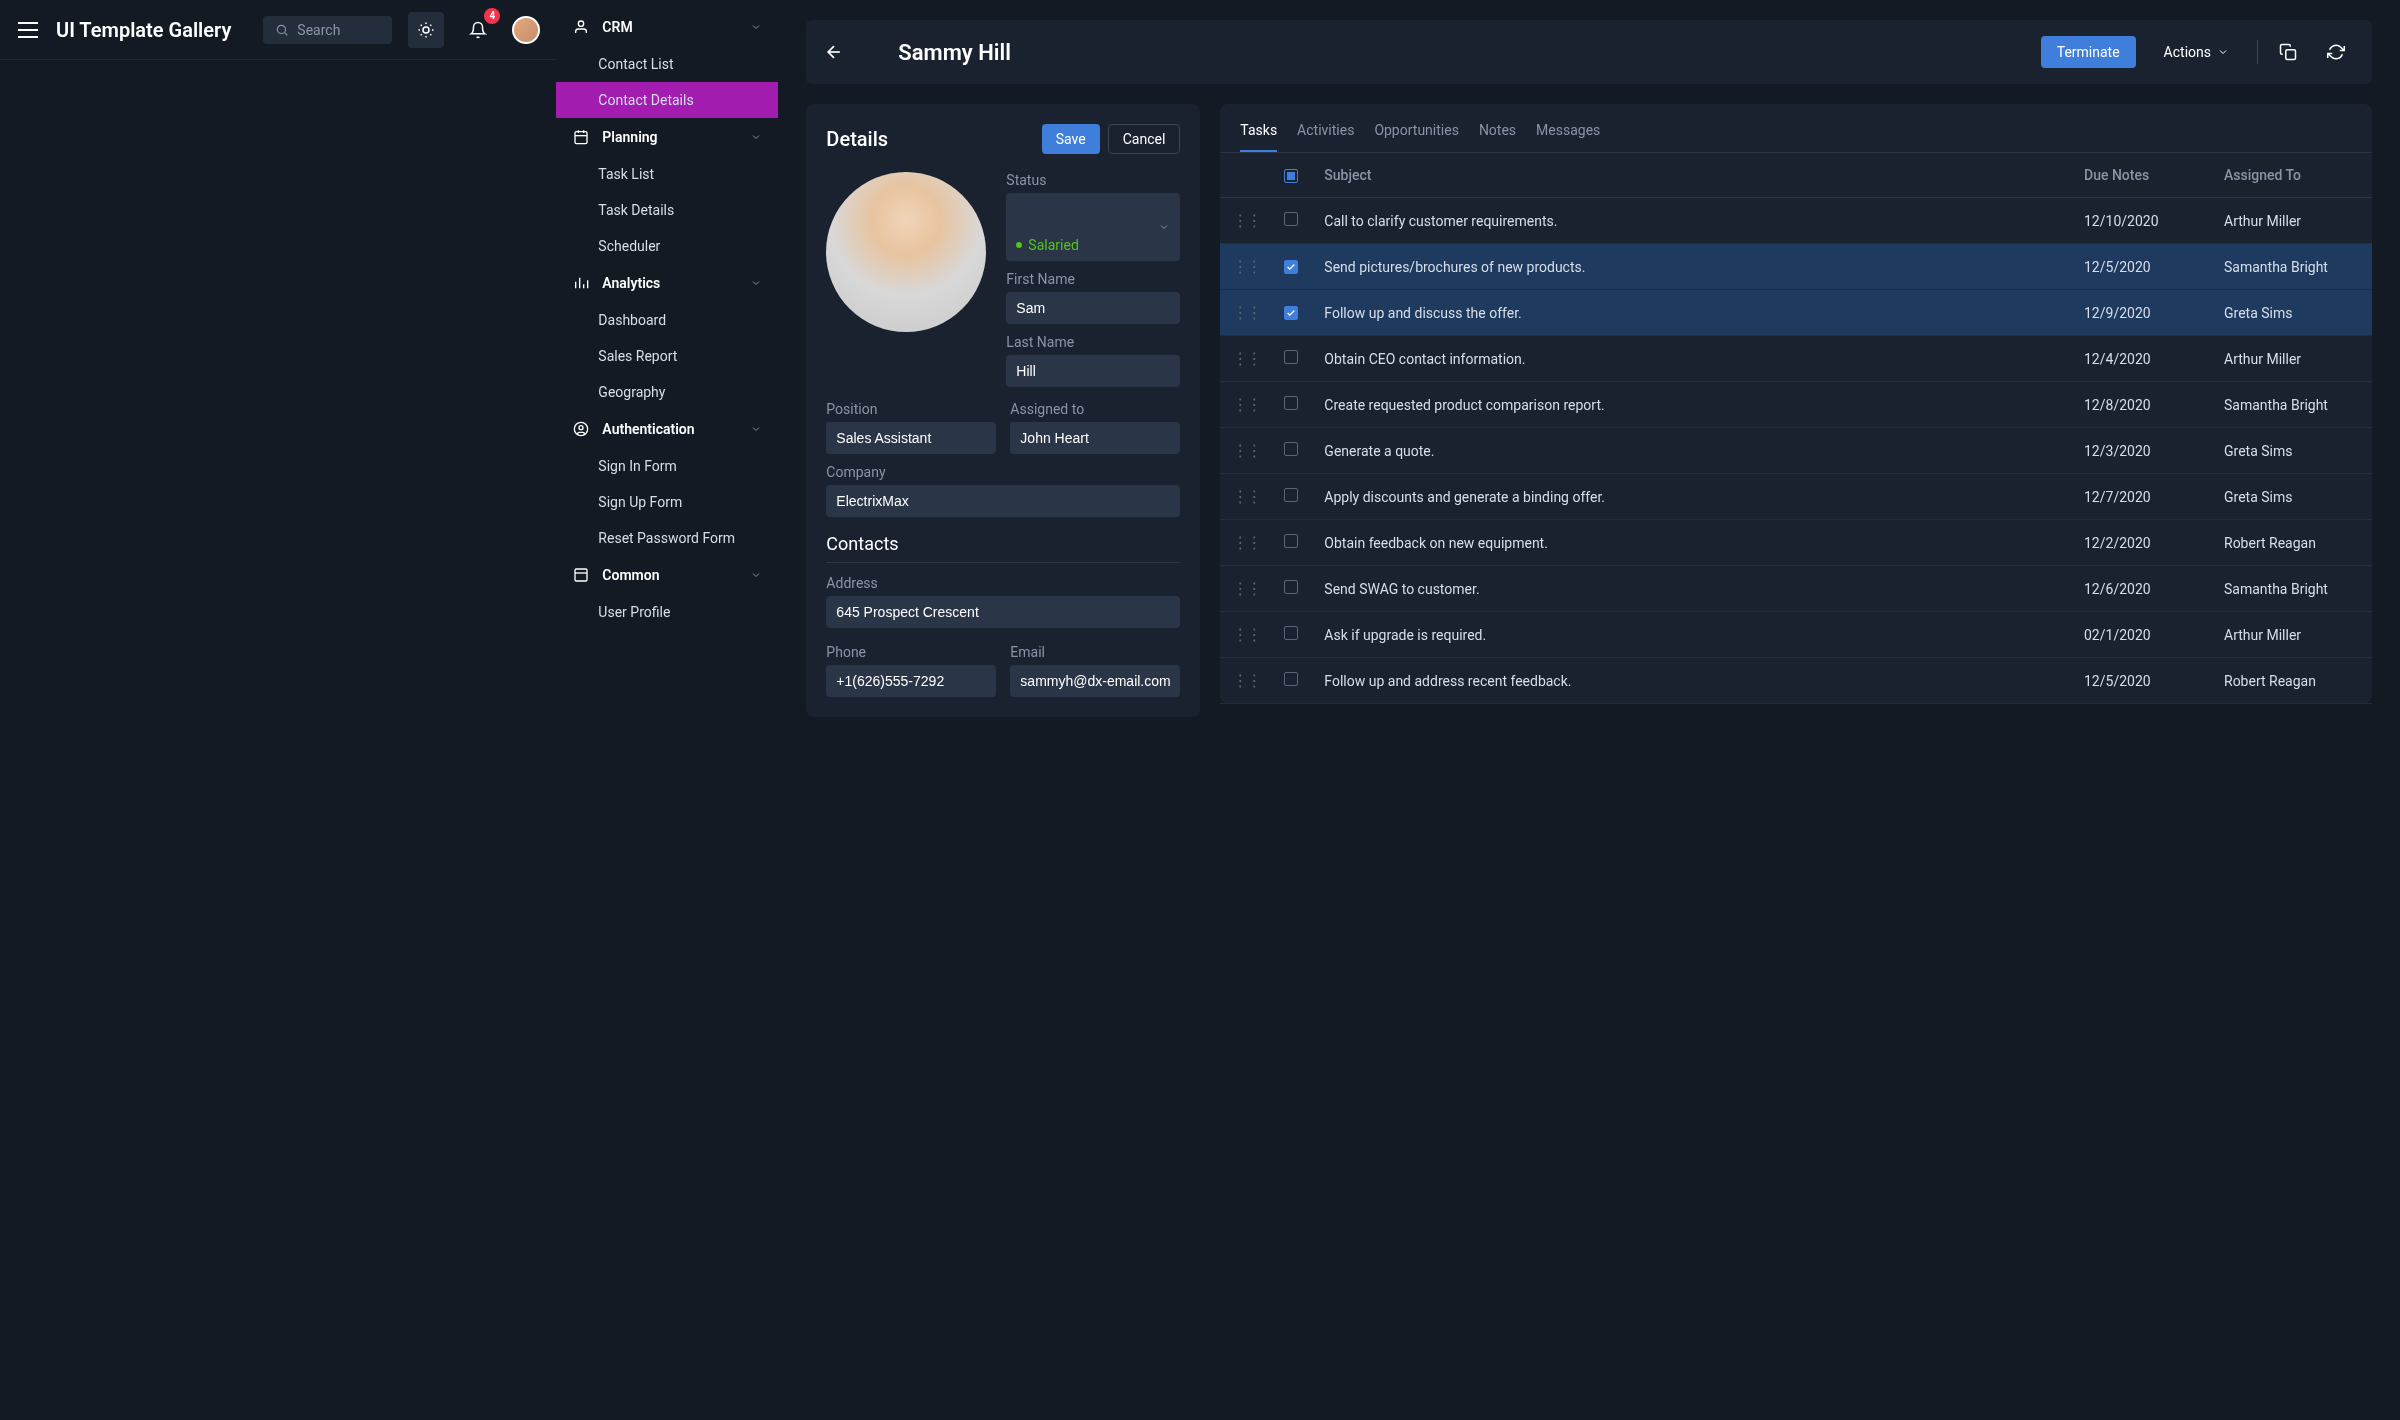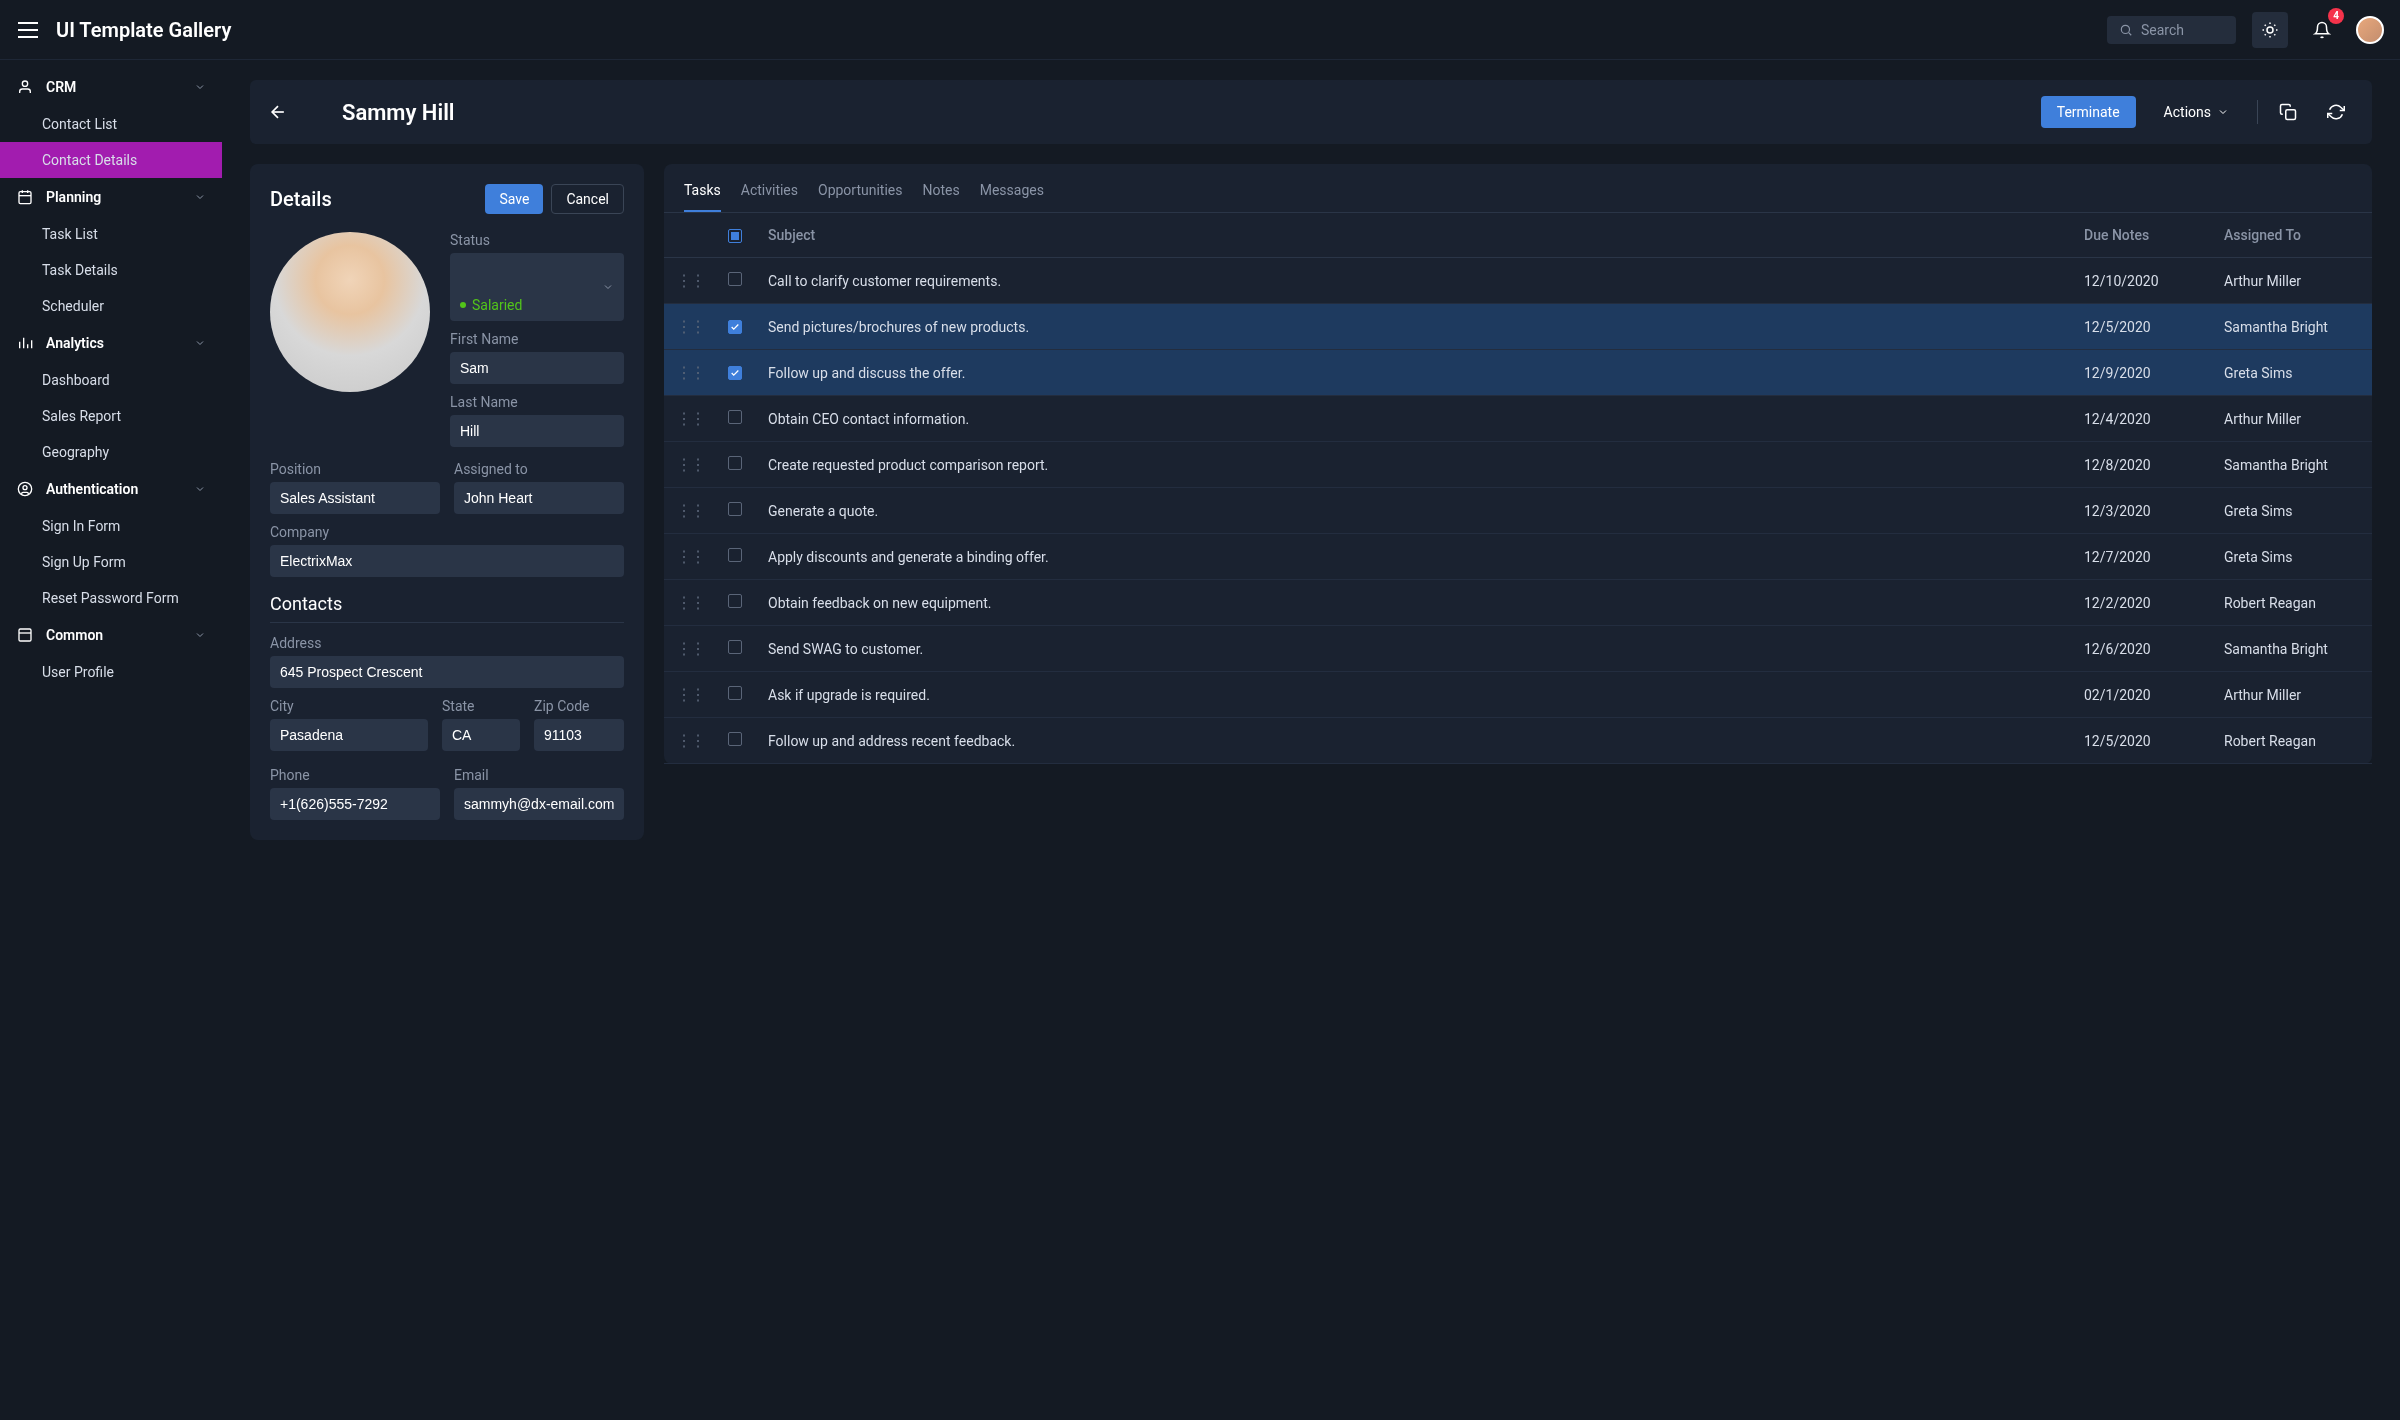--- a/index.html
+++ b/index.html
@@ -5,21 +5,21 @@
 * { box-sizing: border-box; margin: 0; padding: 0; }
 body {
   font-family: -apple-system, BlinkMacSystemFont, "Segoe UI", Roboto, Arial, sans-serif;
   background: #141a23;
   color: #fff;
   width: 2400px;
   height: 1420px;
   transform-origin: top left;
   font-size: 14px;
 }
-.app { display: flex; flex-direction: column; height: 100%; }
+.app { display: flex; flex-direction: row; height: 100%; }
 .topbar {
   height: 60px;
   display: flex;
   align-items: center;
   padding: 0 16px;
   gap: 16px;
   border-bottom: 1px solid #1e2736;
 }
 .hamburger { width: 24px; height: 24px; cursor: pointer; display: flex; flex-direction: column; justify-content: center; gap: 5px; }
 .hamburger span { display: block; height: 2px; background: #fff; width: 20px; margin: 0 auto; }
@@ -340,34 +340,20 @@
             <input class="input" value="ElectrixMax" style="">
           </div>
 
           <div class="section-title">Contacts</div>
 
           <div class="field" style="margin-top:12px">
             <label>Address</label>
             <input class="input" value="645 Prospect Crescent" style="">
           </div>
 
-          <div class="form-row" style="margin-top:10px">
-            <div class="field">
-              <label>City</label>
-              <input class="input" value="Pasadena" style="">
-            </div>
-            <div class="field" style="max-width:78px">
-              <label>State</label>
-              <input class="input" value="CA" style="">
-            </div>
-            <div class="field" style="max-width:90px">
-              <label>Zip Code</label>
-              <input class="input" value="91103" style="">
-            </div>
-          </div>
 
           <div class="form-row" style="margin-top:16px">
             <div class="field">
               <label>Phone</label>
               <input class="input" value="+1(626)555-7292" style="">
             </div>
             <div class="field">
               <label>Email</label>
               <input class="input" value="sammyh@dx-email.com" style="">
             </div>

